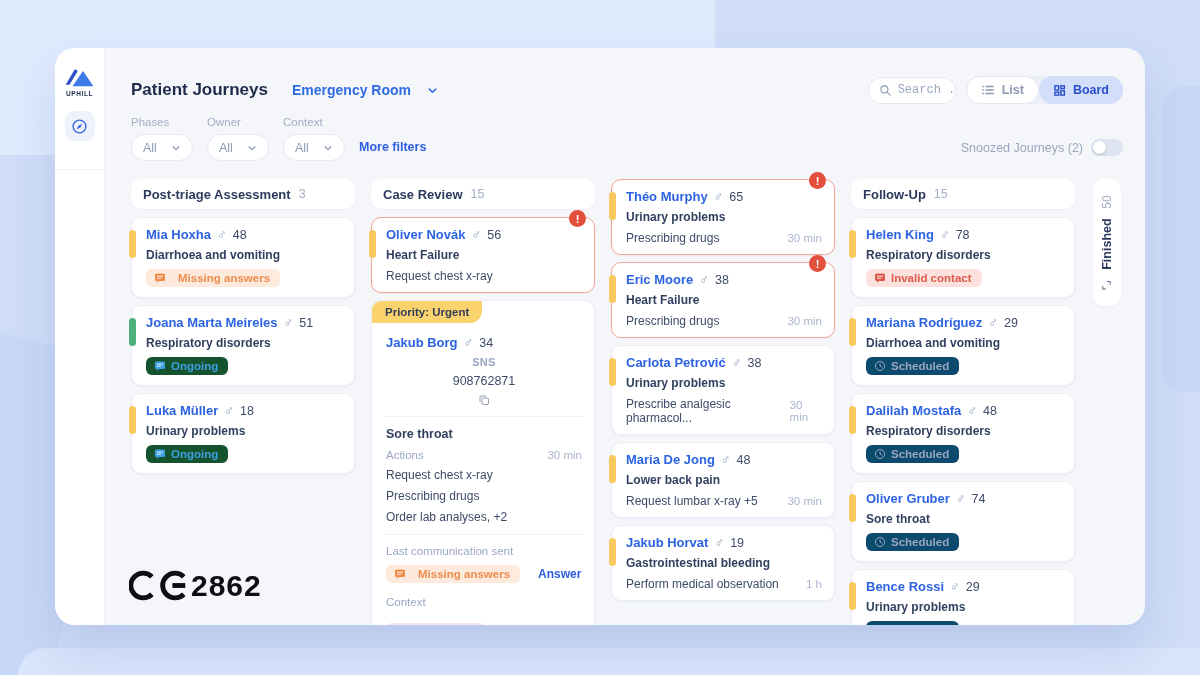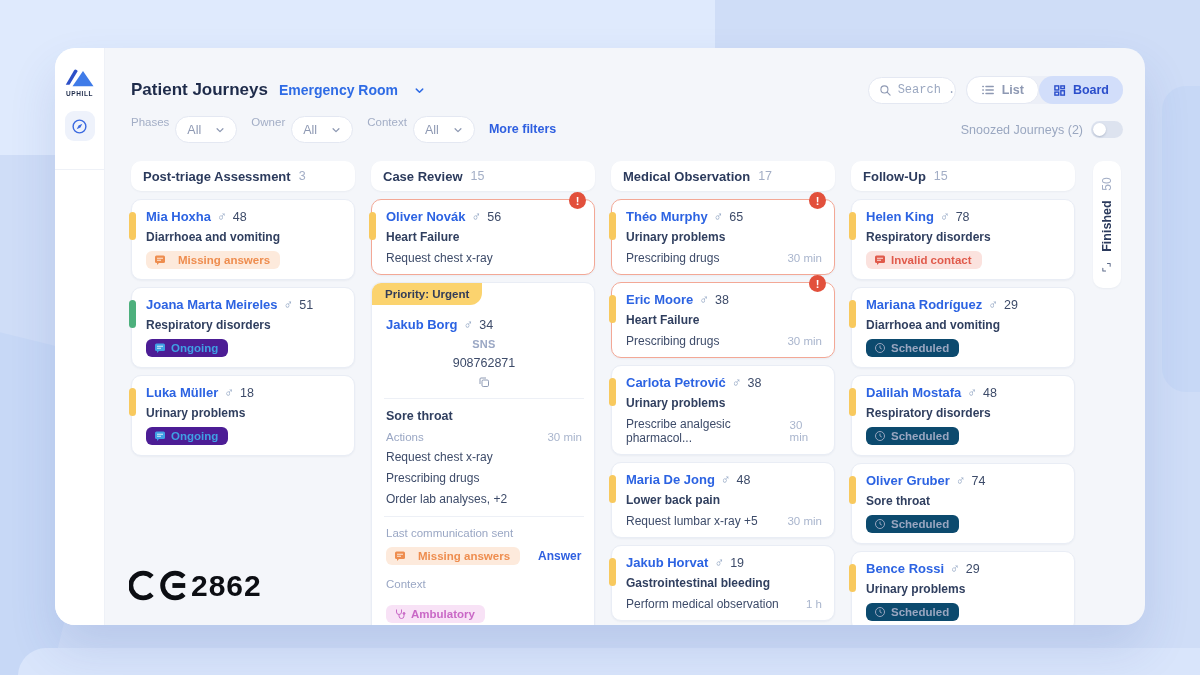--- a/index.html
+++ b/index.html
@@ -25,36 +25,36 @@
   .logo-text { font-size:6.5px; font-weight:700; letter-spacing:.6px; color:#1e2b4a; }
   .compass-btn { margin-top:14px; width:30px; height:30px; border-radius:9px; background:#eef2fb;
                  display:flex; align-items:center; justify-content:center; cursor:pointer; }
   .sidebar-divider { margin-top:28px; width:100%; height:1px; background:#eef1f7; }
 
   
   .main { flex:1; position:relative; display:flex; flex-direction:column; padding:0 22px 0 26px; overflow:hidden; }
 
   .header-row { display:flex; align-items:center; margin-top:28px; }
   .page-title { font-size:17px; font-weight:700; color:#1e2b4a; }
-  .scope { display:flex; align-items:center; gap:16px; margin-left:11px; color:#2e6be5;
+  .scope { display:flex; align-items:center; gap:16px; margin-left:24px; color:#2e6be5;
            font-size:14px; font-weight:700; cursor:pointer; }
   .header-right { margin-left:auto; display:flex; align-items:center; gap:10px; }
   .search-box { display:flex; align-items:center; gap:6px; background:#fff; border:1px solid #e4e8f2;
                 border-radius:14px; padding:5px 10px; height:27px; width:88px; }
   .search-box input { border:none; outline:none; background:transparent; width:58px; font-size:12px;
                       color:#6b7894; font-family:Liberation Mono, monospace; }
   .search-box input::placeholder { color:#9aa7c0; }
   .view-toggle { display:flex; border-radius:14px; background:#eceff7; height:28px; }
   .view-seg { display:flex; align-items:center; gap:7px; padding:0 14px; font-size:12.5px; font-weight:700;
               border-radius:14px; cursor:pointer; }
   .view-list { background:#fff; border:1px solid #e4e8f2; color:#8e99b3; }
   .view-board { background:#d2defa; color:#2b4ecb; }
 
   .filters-row { display:flex; align-items:flex-end; margin-top:12px; }
-  .filter-group { display:flex; flex-direction:row; gap:6px; margin-right:14px; }
+  .filter-group { display:flex; flex-direction:column; gap:6px; margin-right:14px; }
   .filter-label { font-size:11.5px; color:#a3aec6; }
   .filter-select { display:flex; align-items:center; justify-content:space-between; gap:8px; background:#fff;
                    border:1px solid #e4e8f2; border-radius:14px; padding:0 11px; height:27px; width:62px;
                    font-size:12.5px; color:#8e99b3; cursor:pointer; }
   .more-filters { font-size:12.5px; font-weight:700; color:#2e5fe0; margin-bottom:7px; cursor:pointer; }
   .snoozed { margin-left:auto; display:flex; align-items:center; gap:8px; margin-bottom:5px; }
   .snoozed-label { font-size:12.5px; color:#9aa7c0; }
   .toggle { width:32px; height:17px; border-radius:9px; background:#dde3ef; position:relative; cursor:pointer; }
   .toggle .knob { position:absolute; left:2px; top:2px; width:13px; height:13px; border-radius:50%; background:#fff;
                   box-shadow:0 1px 2px rgba(40,60,100,.25); }
@@ -79,21 +79,21 @@
   .row1 { display:flex; align-items:center; gap:6px; margin-bottom:6px; }
   .pname { font-size:13px; font-weight:700; color:#2c63e2; cursor:pointer; }
   .gender { font-size:13px; color:#8fa3c2; }
   .age { font-size:12.5px; color:#3d4b69; }
   .cond { font-size:12px; font-weight:700; color:#303f5f; margin-bottom:7px; }
   .action-row { display:flex; justify-content:space-between; align-items:center; font-size:12px; color:#3d4b69; }
   .time { font-size:11.5px; color:#a9b5cd; }
   .badge { display:inline-flex; align-items:center; gap:5px; font-size:11.5px; font-weight:700;
            padding:3px 10px 3px 8px; border-radius:6px; }
   .badge.warn    { background:#fdeadc; color:#ee8d4f;gap:12px; }
-  .badge.info    { background:#4c1d95; color:#3fa0e4; }
+  .badge.info    { background:#14532d; color:#3fa0e4; }
   .badge.dangerb { background:#fbe2de; color:#e05a4b; }
   .badge.neutral { background:#0c4a6e; color:#9aa6c0; }
   .badge.context { background:#f8e2f6; color:#c968c6; }
 
   
   .xcard { padding-top:34px; padding-bottom:14px; }
   .priority-pill { position:absolute; top:0; left:0; background:#fbd36e; color:#333d58; font-size:11.5px;
                    font-weight:700; padding:5px 13px; border-radius:9px 0 12px 0; }
   .sns-row { display:flex; align-items:center; gap:6px; margin-bottom:10px;flex-direction:column; }
   .sns-label { font-size:11px; font-weight:700; color:#9aa7c4; letter-spacing:.3px; }
@@ -389,24 +389,20 @@
                 </span>
               <span>Ambulatory</span>
             </span>
           </div>
           <div class="xsection mt14">Responsible</div>
 
         </div>
       </div>
 
       <div class="col">
-        <div class="col-header">
-          <span class="col-title">Medical Observation</span>
-          <span class="col-count">17</span>
-        </div>
         <div class="card danger">
           <span class="accent yellow"></span>
           <div class="alert-dot">!</div>
           <div class="row1">
               <span class="pname">Théo Murphy</span>
               <span class="gender">♂</span>
               <span class="age">65</span>
             </div>
           <div class="cond">Urinary problems</div>
           <div class="action-row">

